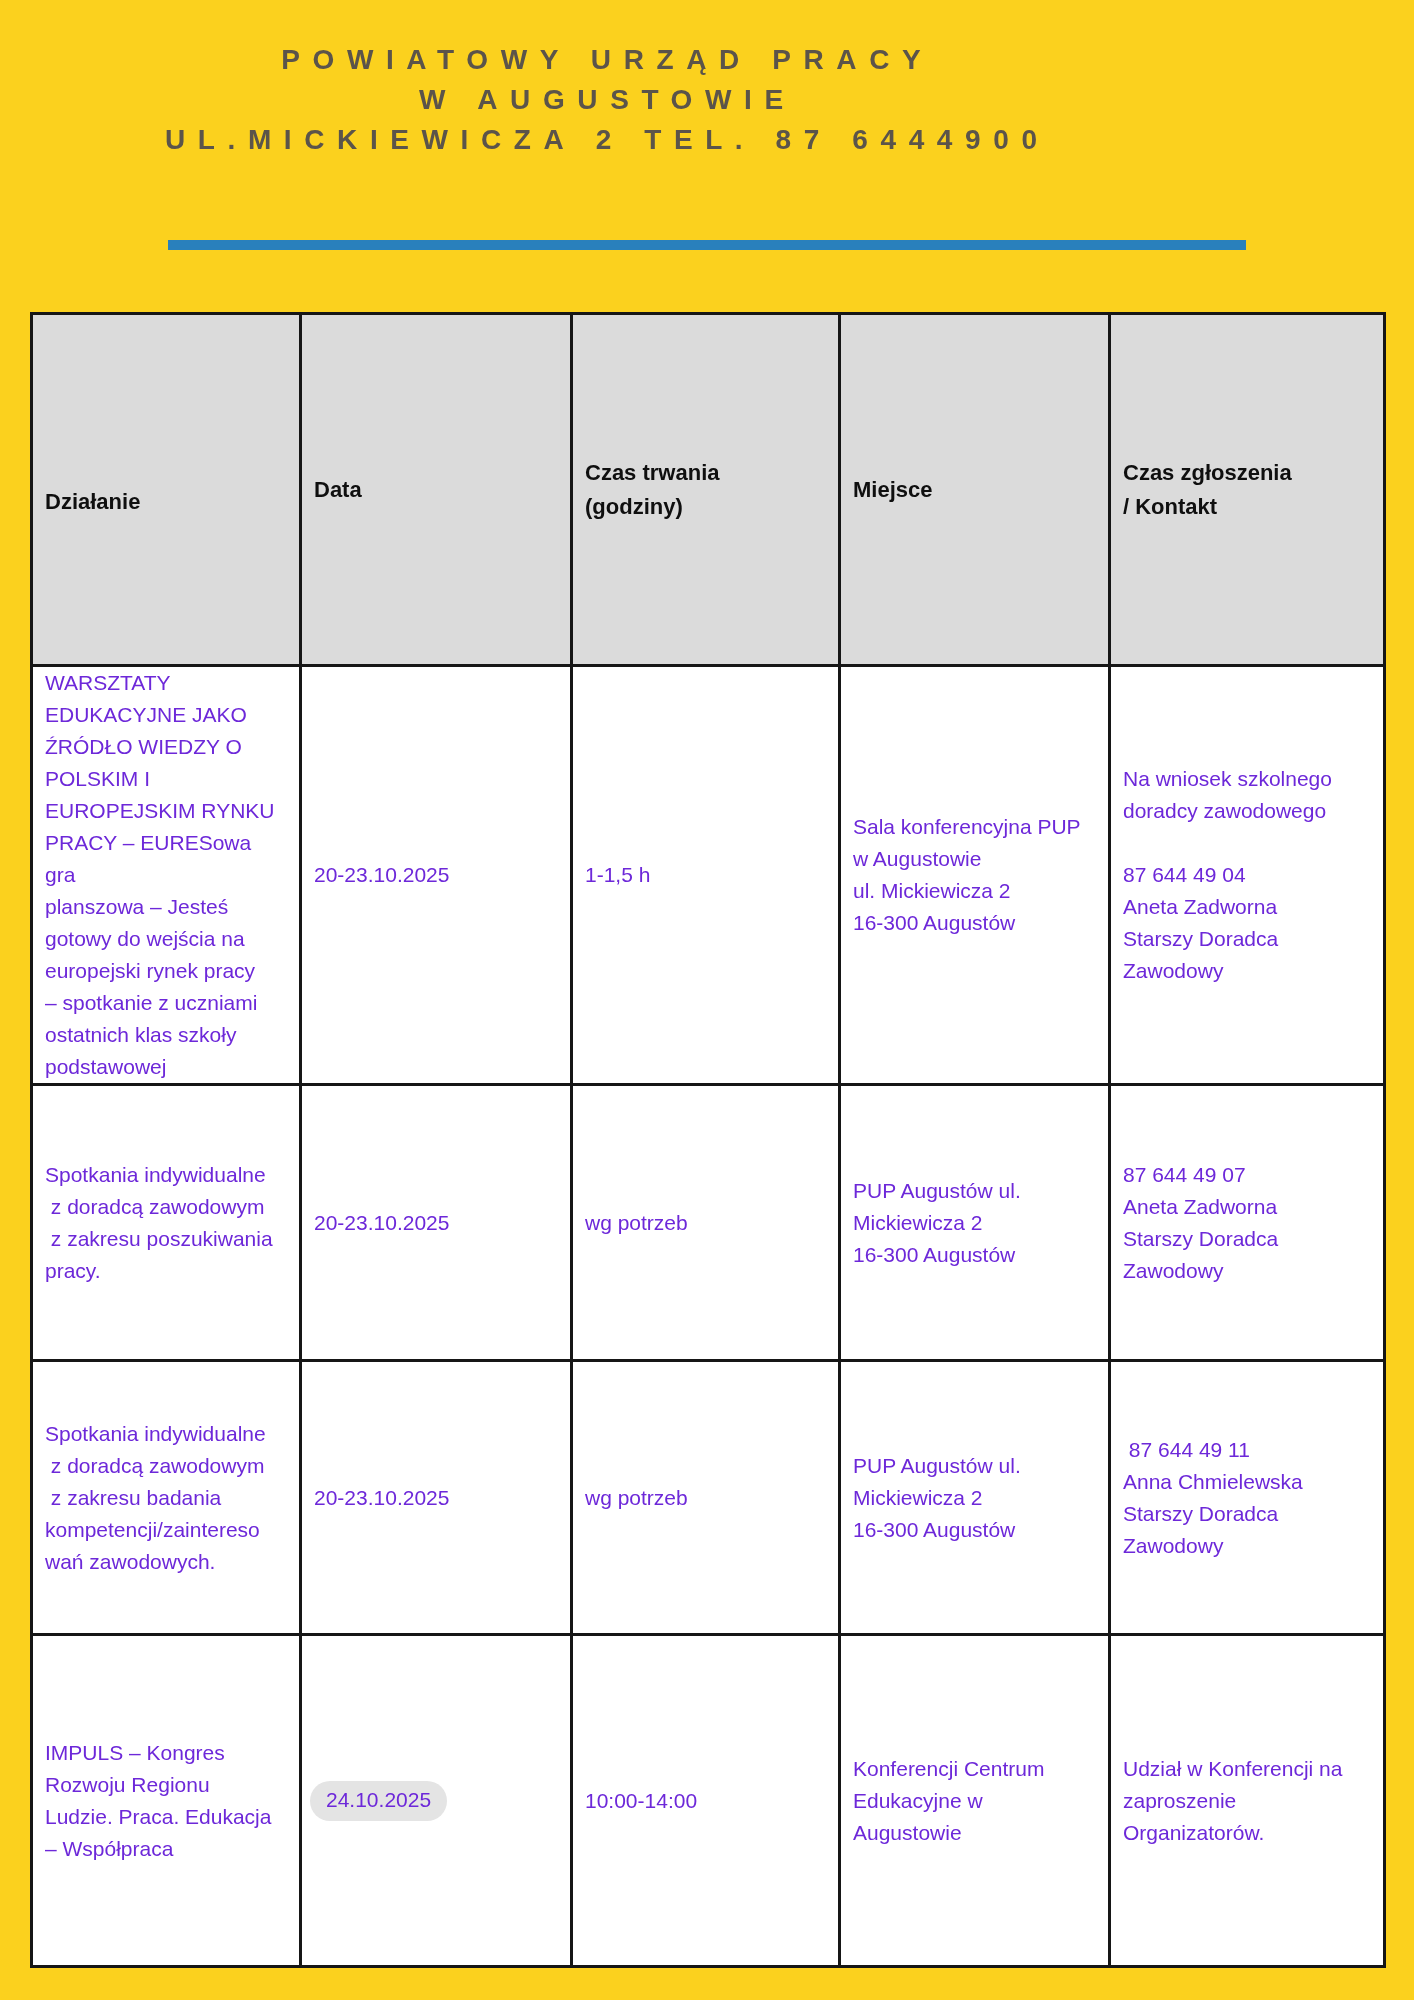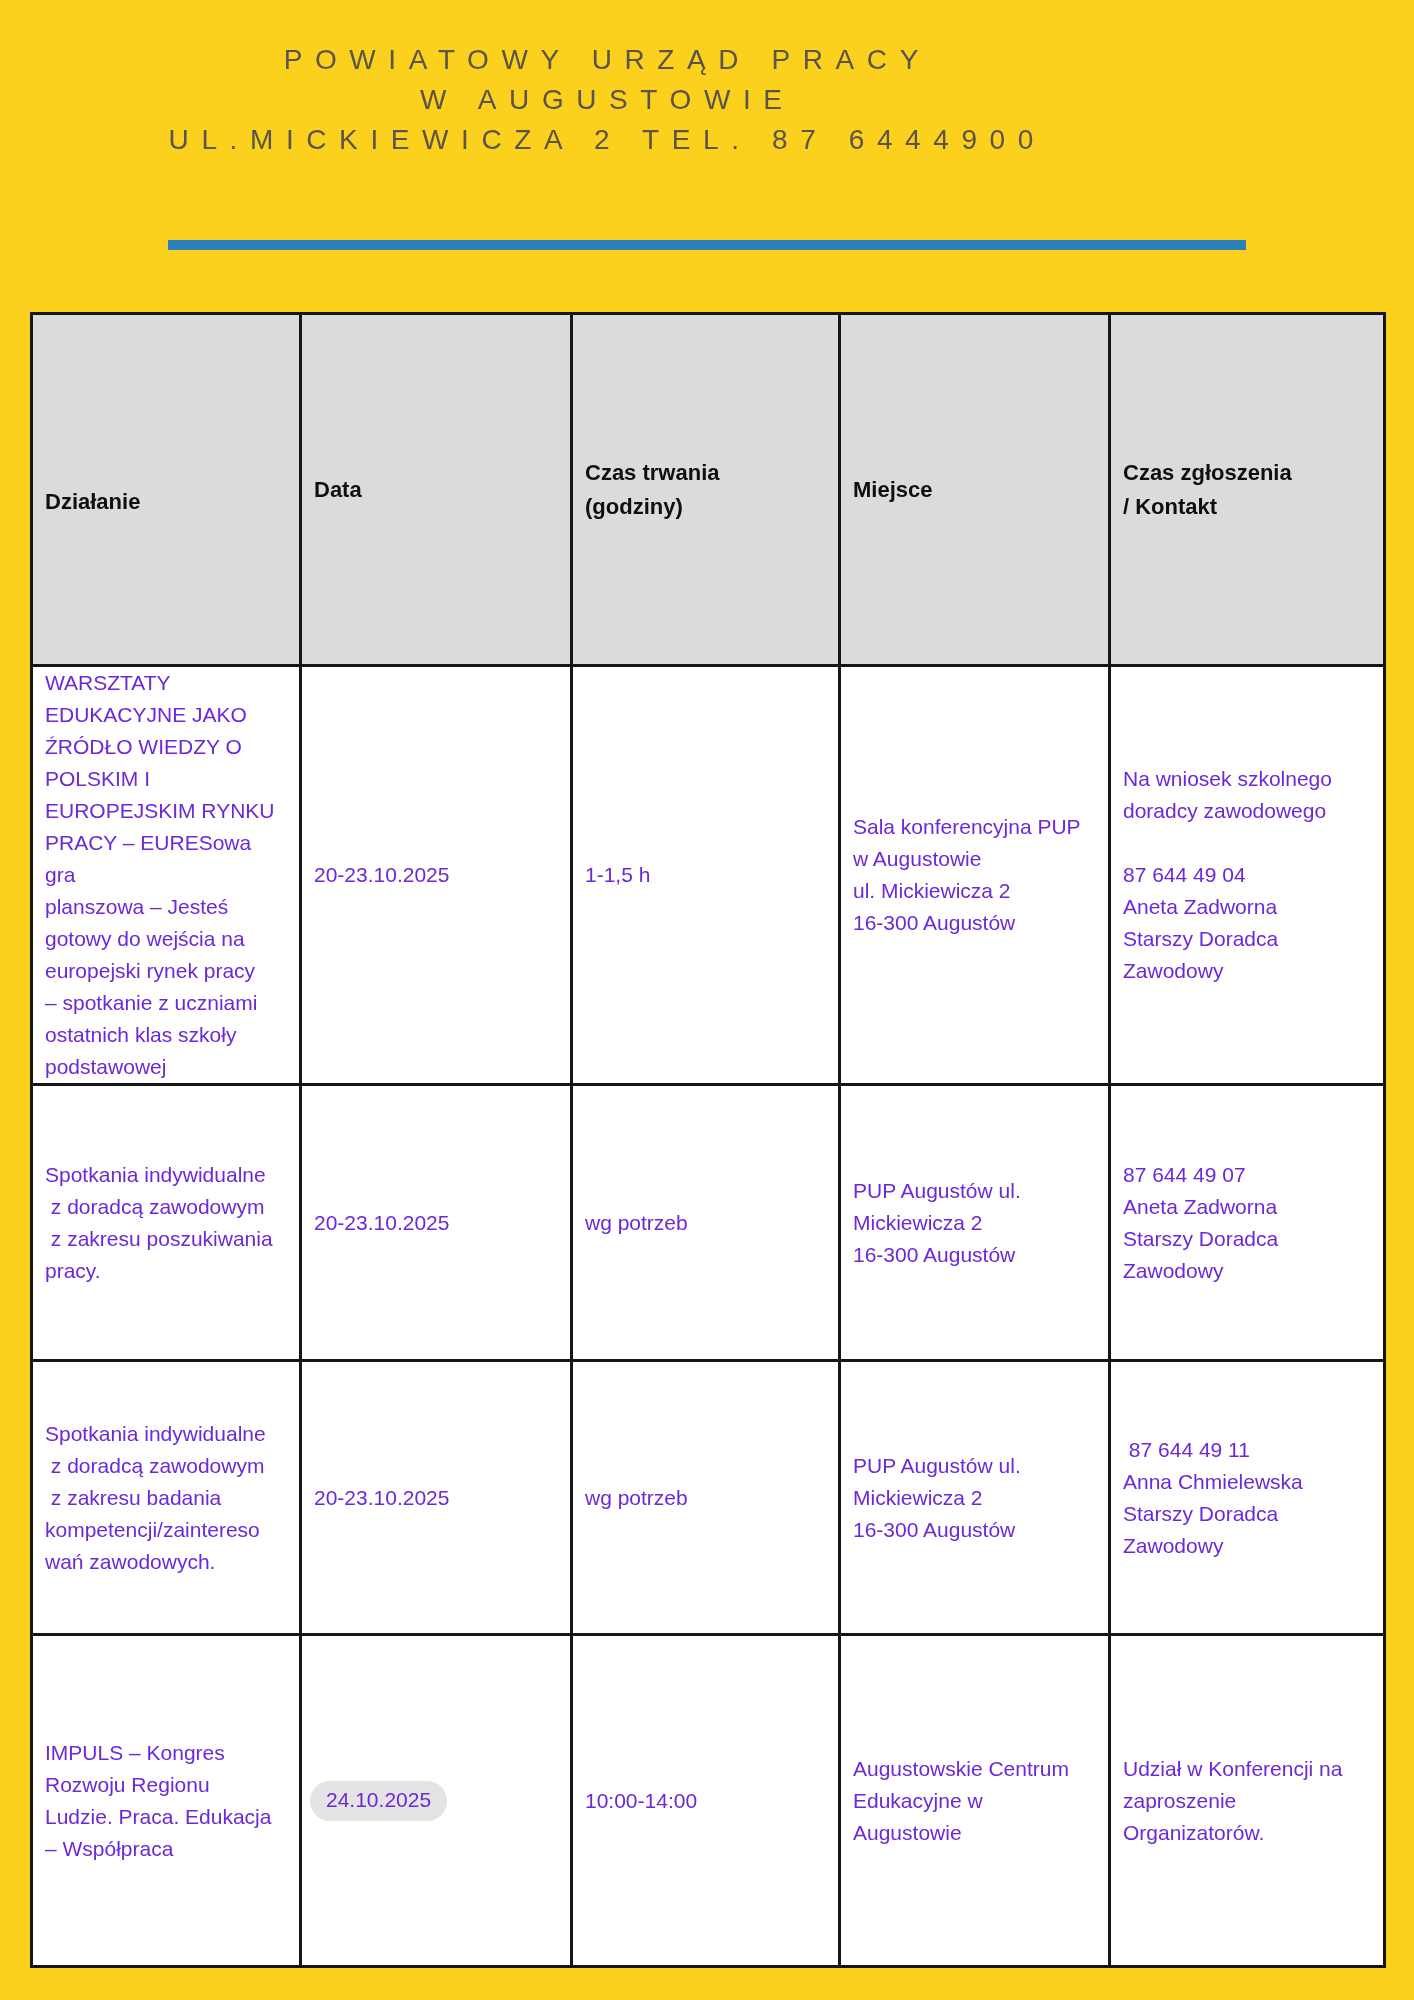--- a/index.html
+++ b/index.html
@@ -10,21 +10,21 @@
     background:#FBD11E;
     font-family:"Liberation Sans", sans-serif;
     overflow:hidden;
   }
   .top-header{
     position:absolute;
     left:0; top:40px;
     width:1202px;
     text-align:center;
     color:#5B544A;
-    font-weight:normal;
+    font-weight:bold;
     font-size:28px;
     line-height:40px;
     letter-spacing:0.45em;
     text-indent:0.45em;
     white-space:nowrap;
   }
   .blue-bar{
     position:absolute;
     left:168px; top:240px;
     width:1078px; height:10px;
@@ -164,21 +164,21 @@
 Starszy Doradca
 Zawodowy</td>
       </tr>
       <tr class="row4">
         <td>IMPULS – Kongres
 Rozwoju Regionu
 Ludzie. Praca. Edukacja
 – Współpraca</td>
         <td><span class="pill">24.10.2025</span></td>
         <td>10:00-14:00</td>
-        <td>Augustowskie Centrum
+        <td>Konferencji Centrum
 Edukacyjne w
 Augustowie</td>
         <td>Udział w Konferencji na
 zaproszenie
 Organizatorów.</td>
       </tr>
     </tbody>
   </table>
 
 </div>

